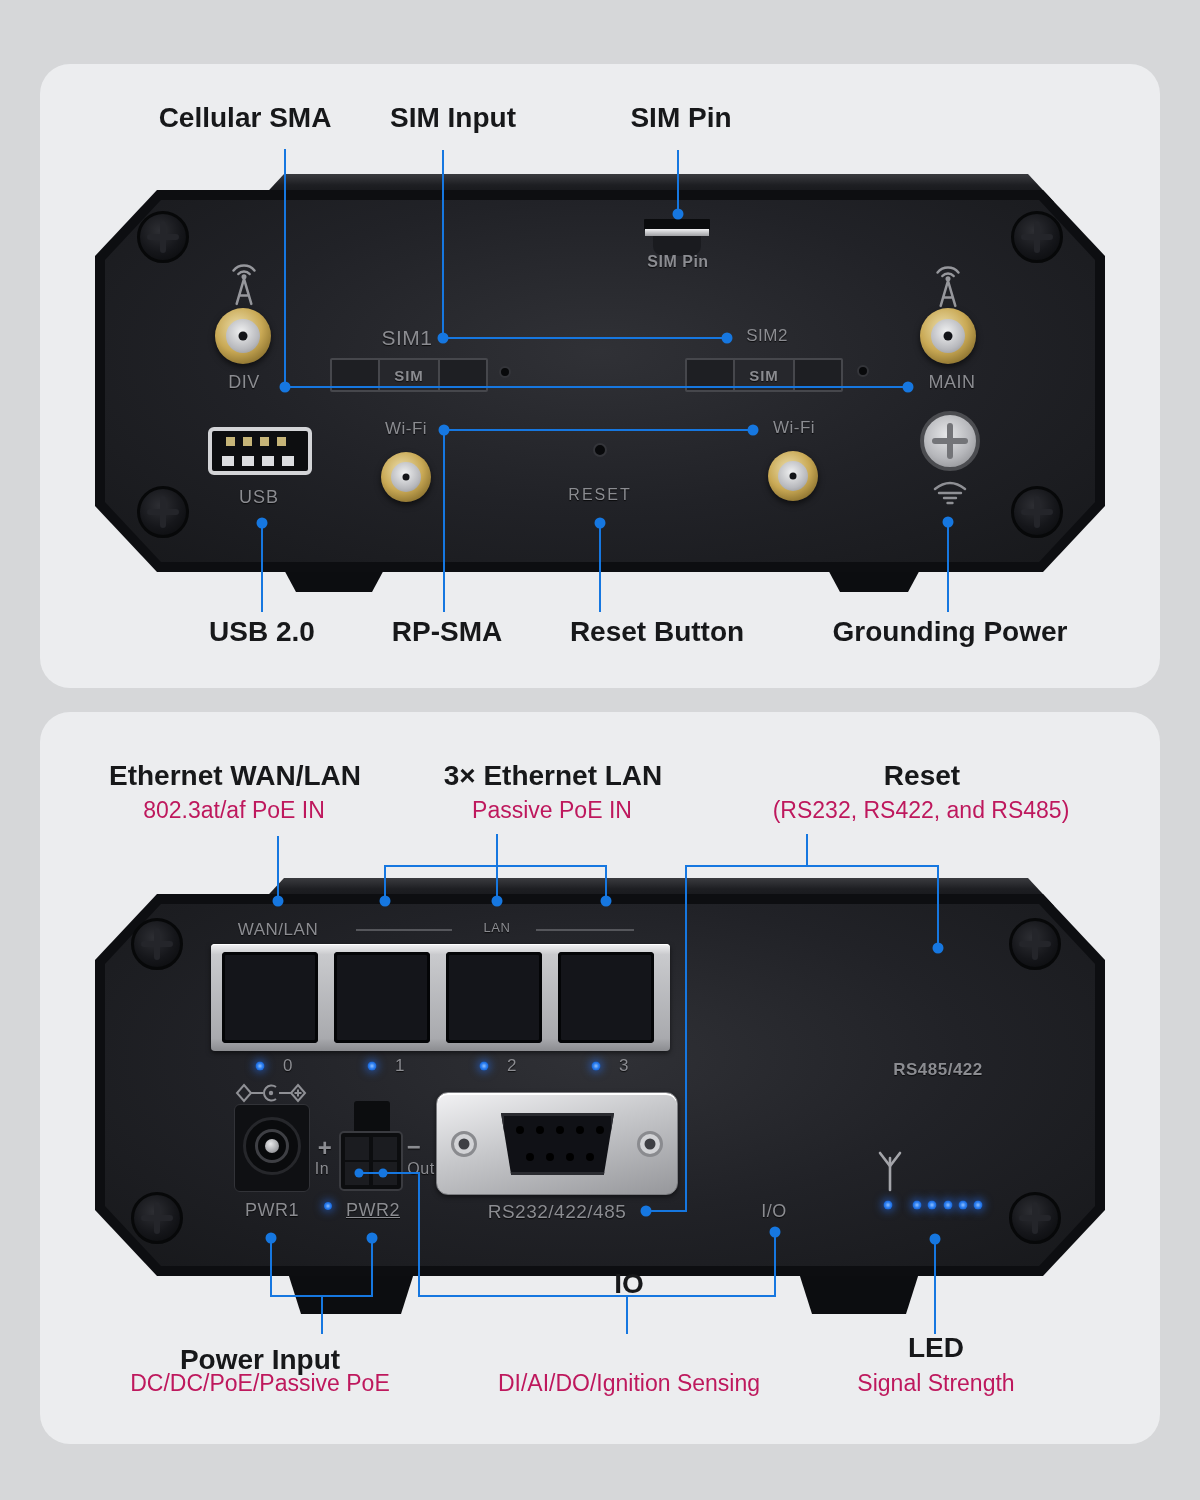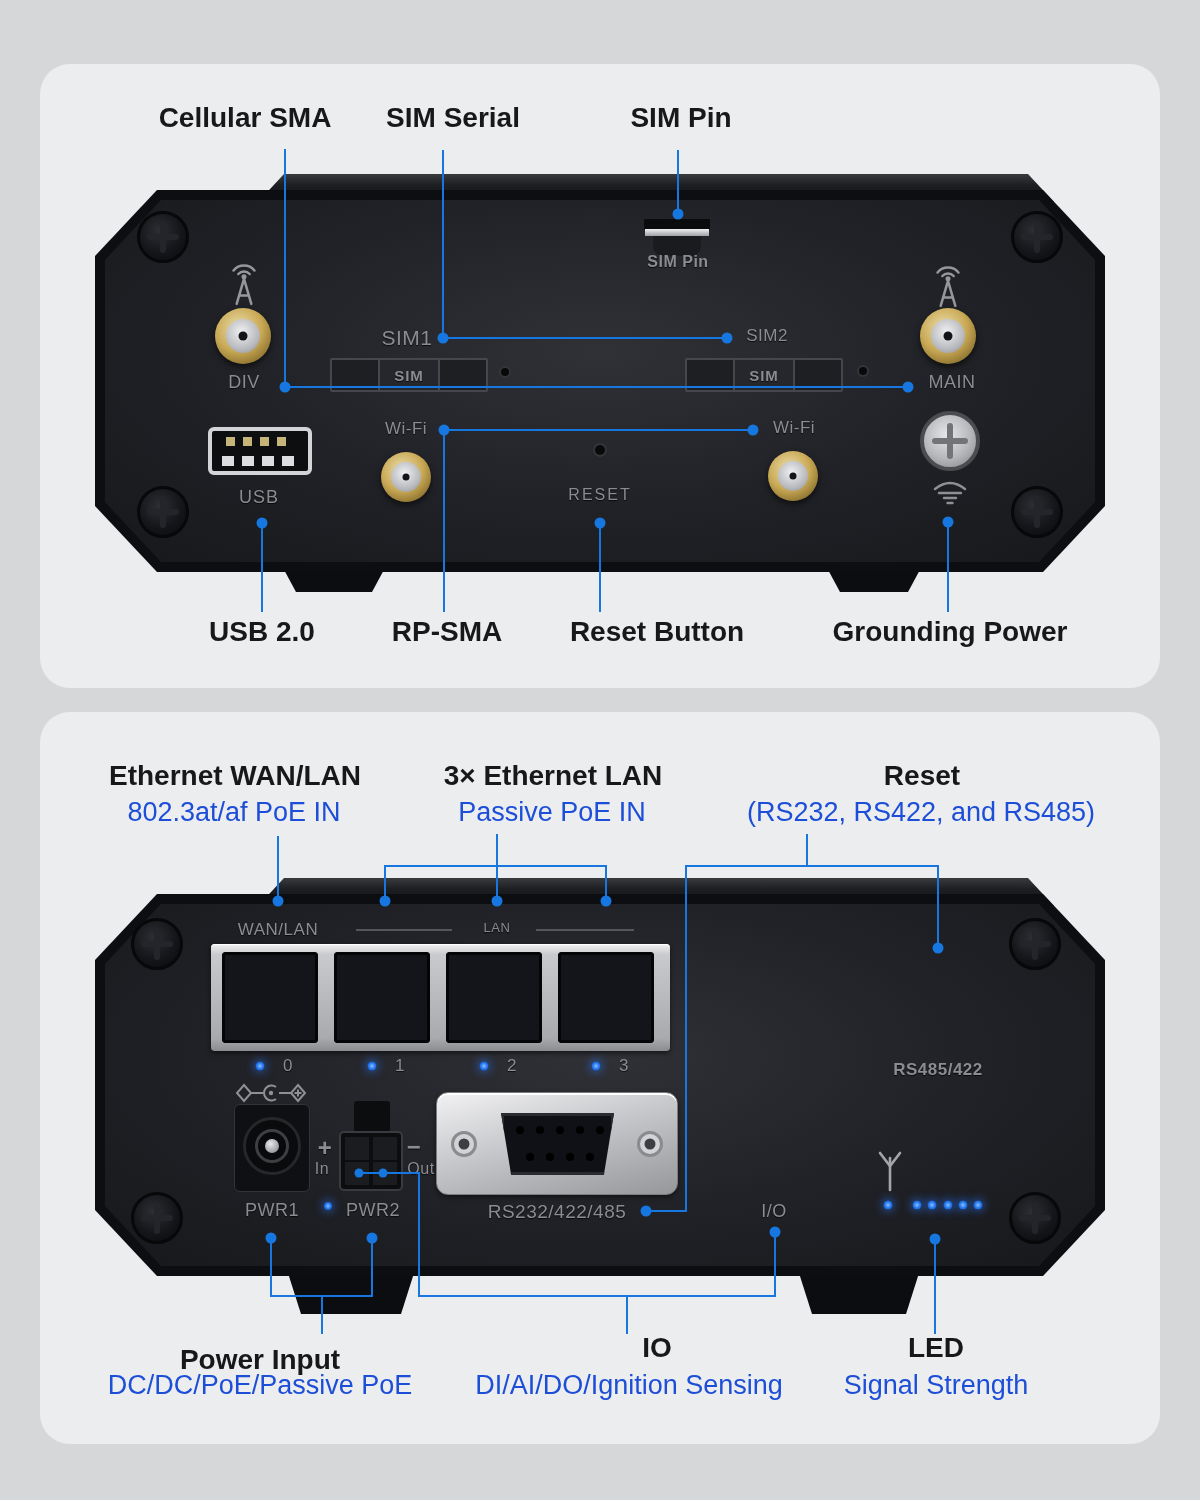--- a/index.html
+++ b/index.html
@@ -6,21 +6,21 @@
   body{width:1200px;height:1500px;background:#d6d7d9;font-family:"Liberation Sans",sans-serif;position:relative;overflow:hidden;}
   .abs{position:absolute;}
   .card{position:absolute;left:40px;width:1120px;background:#ecedef;border-radius:30px;}
   
   .vl{position:absolute;width:2px;background:#1677e0;z-index:30;}
   .hl{position:absolute;height:2px;background:#1677e0;z-index:30;}
   .dot{position:absolute;width:11px;height:11px;border-radius:50%;background:#1677e0;transform:translate(-50%,-50%);z-index:31;}
   .dot.sm{width:9px;height:9px;}
   
   .lbl{position:absolute;transform:translateX(-50%);font-size:28px;font-weight:700;color:#17181a;white-space:nowrap;z-index:20;}
-  .sub{position:absolute;transform:translateX(-50%);font-size:27px;font-weight:400;color:#1d4ed8;white-space:nowrap;z-index:20;}
+  .sub{position:absolute;transform:translateX(-50%);font-size:23px;font-weight:400;color:#be185d;white-space:nowrap;z-index:20;}
   
   .emb{position:absolute;transform:translateX(-50%);color:#8b8c91;white-space:nowrap;z-index:12;
        text-shadow:0 1px 1px rgba(0,0,0,.75);letter-spacing:.5px;}
   
   .lip{position:absolute;z-index:1;background:linear-gradient(180deg,#3a3b3f,#1d1e22 40%,#121316);
        clip-path:polygon(26px 0,calc(100% - 26px) 0,100% 100%,0 100%);}
   .body-oct{position:absolute;z-index:2;background:#0d0e11;
        clip-path:polygon(62px 0,calc(100% - 62px) 0,100% 66px,100% calc(100% - 66px),calc(100% - 62px) 100%,62px 100%,0 calc(100% - 66px),0 66px);}
   .face-oct{position:absolute;z-index:3;
        background:radial-gradient(ellipse at 50% 42%,#303136,#212227 52%,#17181b 100%);
@@ -72,21 +72,21 @@
   
   .bar{position:absolute;width:4px;border-radius:2px;background:#aaabaf;z-index:6;}
   svg{display:block;}
 </style>
 </head>
 <body>
 
 <div class="card" style="top:64px;height:624px;"></div>
 
 <div class="lbl" style="left:245px;top:102px;">Cellular SMA</div>
-<div class="lbl" style="left:453px;top:102px;">SIM Serial</div>
+<div class="lbl" style="left:453px;top:102px;">SIM Input</div>
 <div class="lbl" style="left:681px;top:102px;">SIM Pin</div>
 
 <div class="lip" style="left:258px;top:174px;width:796px;height:28px;"></div>
 <div class="foot" style="left:282px;top:566px;width:104px;height:26px;"></div>
 <div class="foot" style="left:826px;top:566px;width:96px;height:26px;"></div>
 <div class="body-oct" style="left:95px;top:190px;width:1010px;height:382px;"></div>
 <div class="face-oct" style="left:105px;top:200px;width:990px;height:362px;"></div>
 
 <div class="screw dark" style="left:163px;top:237px;">
     <i class="cr-h"></i>
@@ -299,21 +299,21 @@
 <div class="abs" style="left:339px;top:1131px;width:64px;height:60px;background:#0c0d0f;border:2px solid #3a3b40;border-radius:5px;z-index:6;box-sizing:border-box;">
   <div style="position:absolute;left:4px;top:4px;width:24px;height:23px;background:#1b1c20;"><span class="pin" style="width:4px;height:4px;"></span></div>
   <div style="position:absolute;right:4px;top:4px;width:24px;height:23px;background:#1b1c20;"><span class="pin" style="width:4px;height:4px;"></span></div>
   <div style="position:absolute;left:4px;bottom:4px;width:24px;height:23px;background:#1b1c20;"></div>
   <div style="position:absolute;right:4px;bottom:4px;width:24px;height:23px;background:#1b1c20;"></div>
 </div>
 <div class="emb" style="left:325px;top:1134px;font-size:24px;font-weight:700;">+</div>
 <div class="emb" style="left:322px;top:1160px;font-size:16px;">In</div>
 <div class="emb" style="left:414px;top:1133px;font-size:24px;font-weight:700;">−</div>
 <div class="emb" style="left:421px;top:1160px;font-size:16px;">Out</div>
-<div class="emb" style="left:373px;top:1200px;font-size:18px;">PWR2</div>
+<div class="emb" style="left:373px;top:1200px;font-size:18px;text-decoration:underline;">PWR2</div>
 
 <div class="abs" style="left:436px;top:1092px;width:240px;height:101px;border-radius:12px;z-index:6;
      background:linear-gradient(165deg,#f2f2f4,#c6c7ca 45%,#96979b);border:1px solid #7b7c80;box-shadow:0 2px 5px rgba(0,0,0,.5), inset 0 2px 0 #fff;">
   <div style="position:absolute;left:14px;top:38px;width:26px;height:26px;border-radius:50%;background:#d2d3d6;border:3px solid #8a8b8f;box-sizing:border-box;">
     <div style="position:absolute;left:50%;top:50%;transform:translate(-50%,-50%);width:11px;height:11px;border-radius:50%;background:#3e3f44;"></div>
   </div>
   <div style="position:absolute;right:14px;top:38px;width:26px;height:26px;border-radius:50%;background:#d2d3d6;border:3px solid #8a8b8f;box-sizing:border-box;">
     <div style="position:absolute;left:50%;top:50%;transform:translate(-50%,-50%);width:11px;height:11px;border-radius:50%;background:#3e3f44;"></div>
   </div>
   <div style="position:absolute;left:64px;top:20px;width:113px;height:62px;background:#101116;
@@ -406,16 +406,16 @@
 <div class="vl" style="left:418px;top:1172px;height:125px;"></div>
 <div class="hl" style="left:418px;top:1295px;width:358px;"></div>
 <div class="dot" style="left:775px;top:1232px;"></div>
 <div class="vl" style="left:774px;top:1232px;height:65px;"></div>
 <div class="vl" style="left:626px;top:1295px;height:39px;"></div>
 <div class="dot" style="left:935px;top:1239px;"></div>
 <div class="vl" style="left:934px;top:1239px;height:95px;"></div>
 
 <div class="lbl" style="left:260px;top:1332px;margin-top:12px;">Power Input</div>
 <div class="sub" style="left:260px;top:1370px;">DC/DC/PoE/Passive PoE</div>
-<div class="lbl" style="left:629px;top:1332px;margin-left:28px;">IO</div>
+<div class="lbl" style="left:629px;top:1268px;">IO</div>
 <div class="sub" style="left:629px;top:1370px;">DI/AI/DO/Ignition Sensing</div>
 <div class="lbl" style="left:936px;top:1332px;">LED</div>
 <div class="sub" style="left:936px;top:1370px;">Signal Strength</div>
 
 </body></html>

